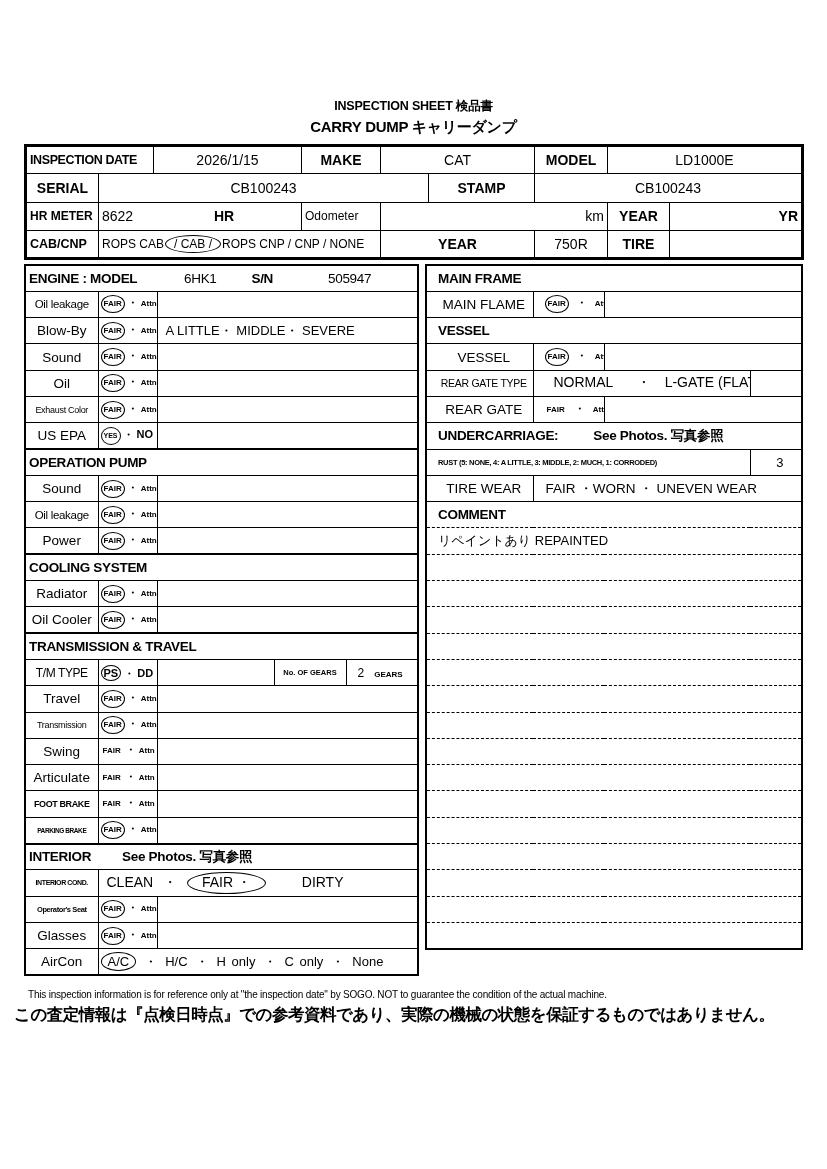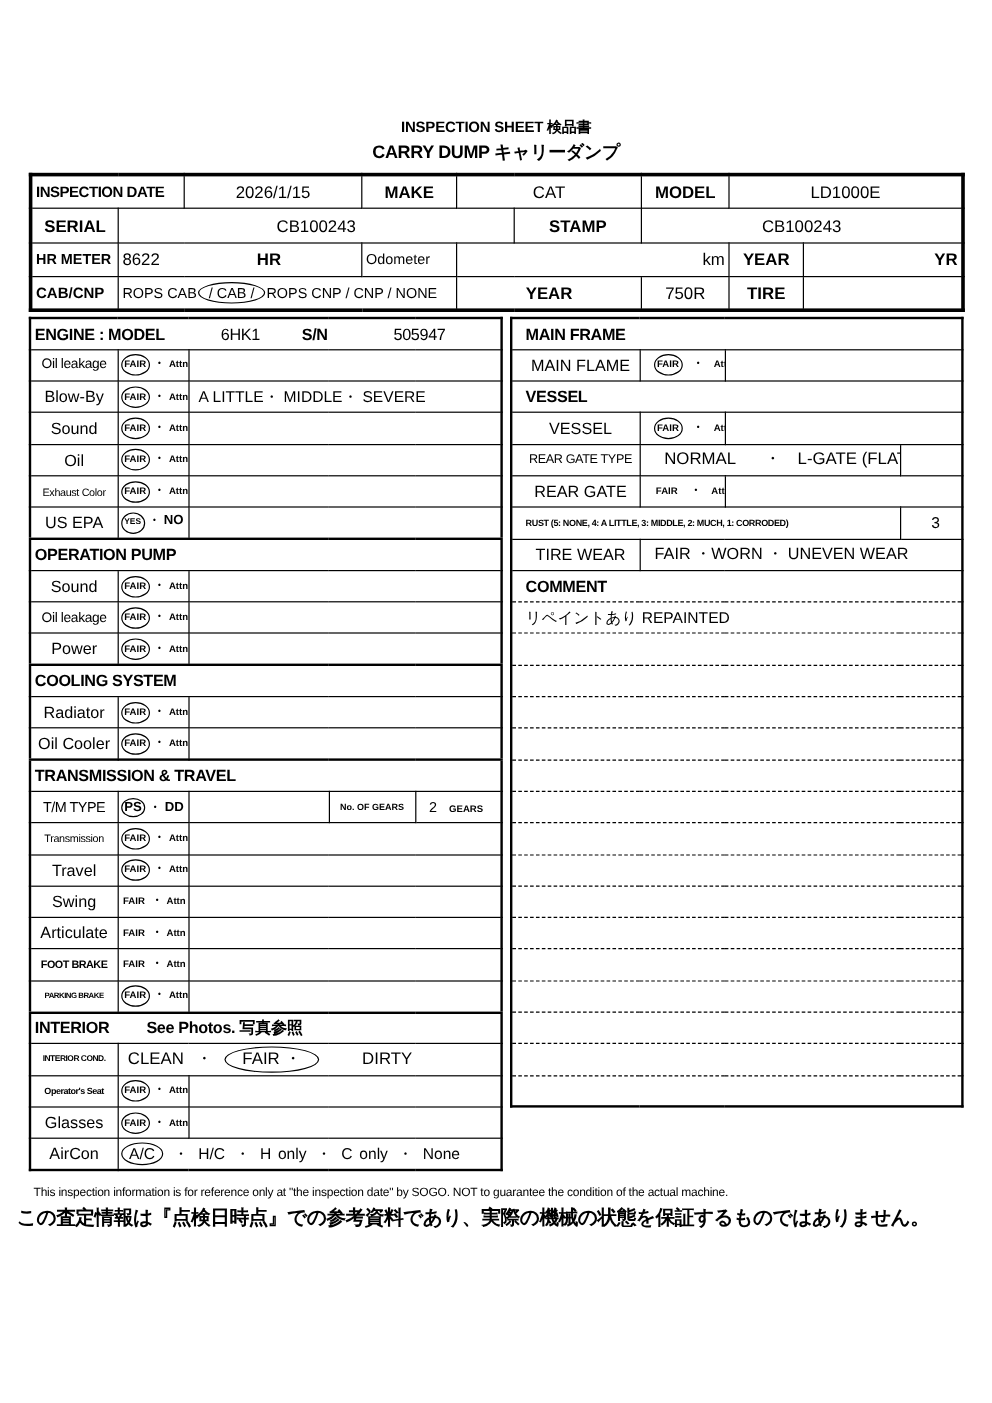--- a/index.html
+++ b/index.html
@@ -179,26 +179,26 @@
     <td colspan="5" class="sec">TRANSMISSION &amp; TRAVEL</td>
   </tr>
   <tr>
     <td class="lbl" style="font-size:12px;letter-spacing:-0.4px">T/M TYPE</td>
     <td class="choice" style="font-size:11px"><span class="sel" style="padding:2px 2px">PS</span><span class="dot">・</span><span>DD</span></td>
     <td></td>
     <td class="bold c" style="font-size:7.5px">No. OF GEARS</td>
     <td style="font-size:8px;font-weight:bold"><span style="font-size:12px;padding:0 10px 0 8px;font-weight:normal">2</span><span>GEARS</span></td>
   </tr>
   <tr>
+    <td class="lbl">Travel</td>
+    <td class="choice"><span class="sel">FAIR</span><span class="dot">・</span><span>Attn</span></td>
+    <td colspan="3"></td>
+  </tr>
+  <tr>
     <td class="lbl sm" style="font-size:9px">Transmission</td>
-    <td class="choice"><span class="sel">FAIR</span><span class="dot">・</span><span>Attn</span></td>
-    <td colspan="3"></td>
-  </tr>
-  <tr>
-    <td class="lbl">Travel</td>
     <td class="choice"><span class="sel">FAIR</span><span class="dot">・</span><span>Attn</span></td>
     <td colspan="3"></td>
   </tr>
   <tr>
     <td class="lbl">Swing</td>
     <td class="choice"><span class="opt">FAIR</span><span class="dot">・</span><span>Attn</span></td>
     <td colspan="3"></td>
   </tr>
   <tr>
     <td class="lbl">Articulate</td>
@@ -284,20 +284,27 @@
       <span>L-GATE (FLAT)</span>
     </td>
     <td></td>
   </tr>
   <tr>
     <td class="lbl">REAR GATE</td>
     <td class="choice"><span class="opt">FAIR</span><span class="dot" style="padding:0 8px">・</span><span>Attn</span></td>
     <td colspan="2"></td>
   </tr>
   <tr>
+    <td colspan="4" class="sec">
+      <span>UNDERCARRIAGE:</span>
+      <span style="display:inline-block;width:28px"></span>
+      <span>See Photos. 写真参照</span>
+    </td>
+  </tr>
+  <tr>
     <td colspan="3" class="bold" style="font-size:7.5px;letter-spacing:-0.3px">RUST (5: NONE, 4: A LITTLE, 3: MIDDLE, 2: MUCH, 1: CORRODED)</td>
     <td class="c" style="font-size:13px">3</td>
   </tr>
   <tr>
     <td class="lbl">TIRE WEAR</td>
     <td colspan="3" style="font-size:13.5px;padding-left:12px">FAIR ・WORN ・ UNEVEN WEAR</td>
   </tr>
   <tr>
     <td colspan="4" class="sec" style="border-bottom:1.5px dashed #000">COMMENT</td>
   </tr>

